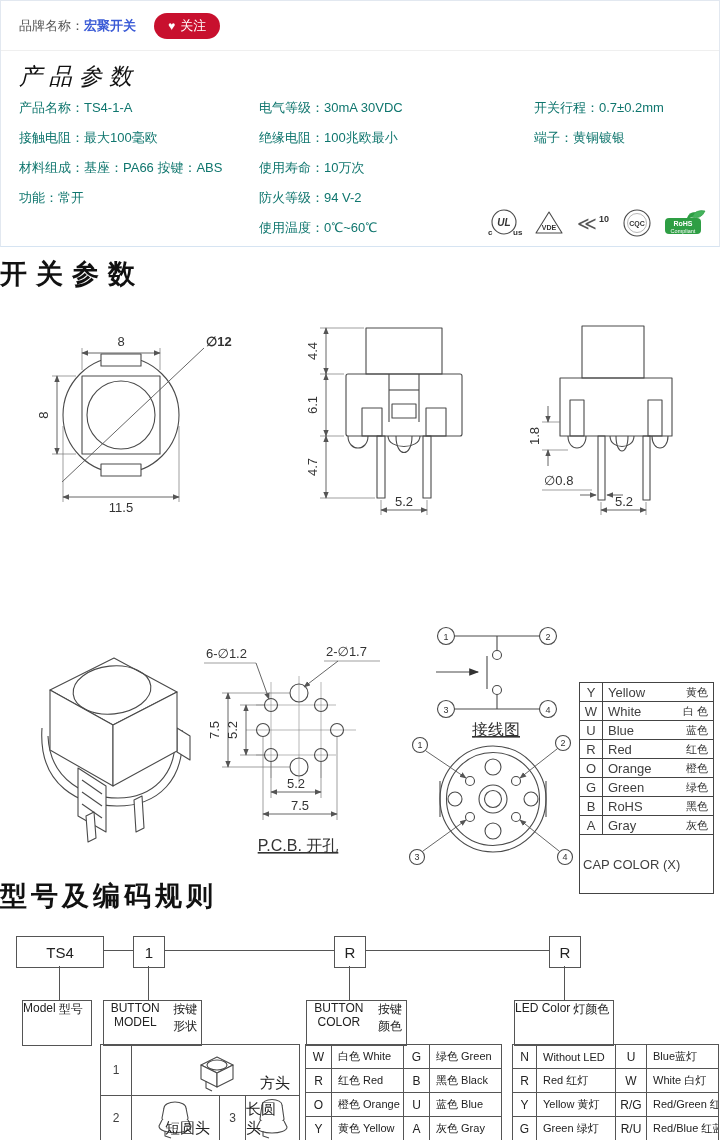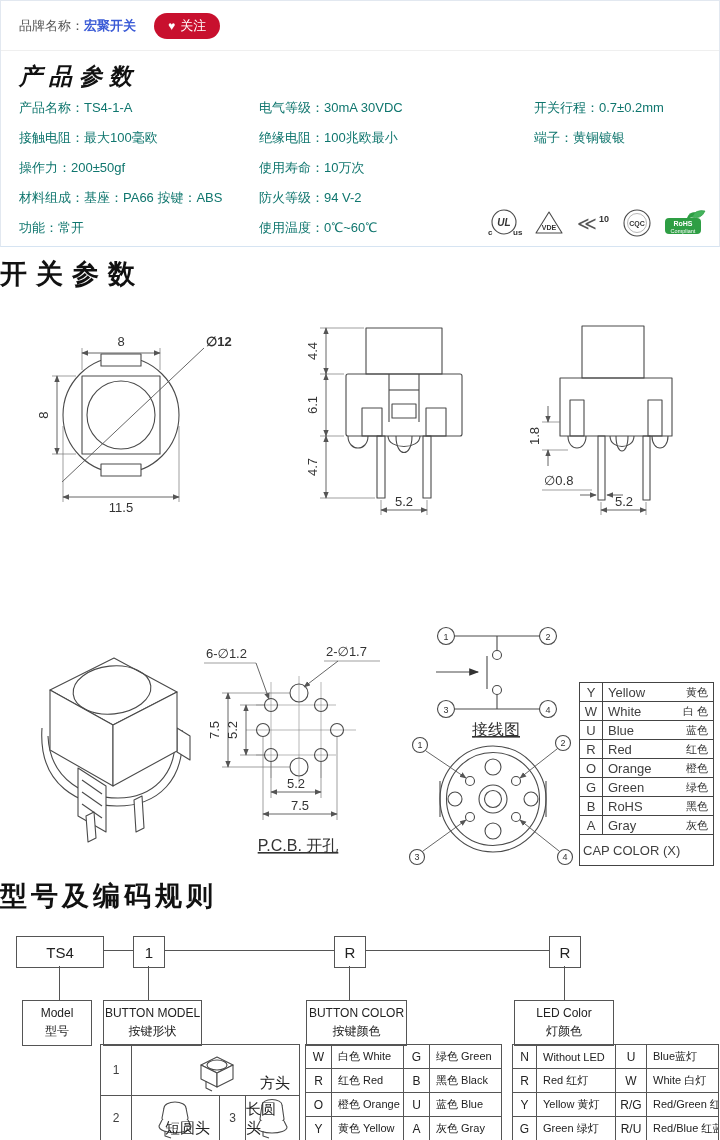--- a/index.html
+++ b/index.html
@@ -8,21 +8,21 @@
   .abs{position:absolute}
 
   
   .top-panel{left:0;top:0;width:718px;height:245px;border:1px solid #e2e8f0;border-bottom-color:#d6e4f2;background:#fff}
   .brand-row{height:49px;border-bottom:1px solid #efefef;display:flex;align-items:center;padding-left:18px}
   .brand-label{font-size:13px;color:#555}
   .brand-link{font-size:13px;font-weight:bold;color:#3b5bd6;cursor:pointer}
   .follow-btn{margin-left:18px;display:inline-flex;align-items:center;gap:5px;background:#c8102e;color:#fff;
               border:none;border-radius:15px;height:26px;padding:0 14px;font-size:13px;cursor:pointer}
   .follow-heart{font-size:12px;line-height:1}
-  .panel-title{left:18px;top:60px;font-family:"DejaVu Serif",serif;font-style:italic;font-weight:bold;
+  .panel-title{left:18px;top:60px;font-family:"DejaVu Serif",serif;font-style:italic;font-weight:normal;
                font-size:23px;letter-spacing:7px;color:#111}
   .spec-col{top:92px;font-size:13px;color:#0f766e}
   .spec-col div{height:30px;line-height:30px;white-space:nowrap}
   .certs{left:450px;top:204px;width:256px;height:36px;display:flex;align-items:center;justify-content:flex-end;gap:11px}
 
   
   .sec-head{left:0;width:720px;text-align:left;font-size:27px;font-weight:bold;color:#111;letter-spacing:9px}
 
   
   svg{overflow:visible}
@@ -35,29 +35,29 @@
   .cap-txt{font-size:16px;text-decoration:underline}
 
   
   .cap-table{left:579px;top:682px;border-collapse:collapse}
   .cap-table td{border:1px solid #444;height:18px;padding:0}
   .cap-code{width:22px;text-align:center;font-size:13px}
   .cap-name{width:110px}
   .cap-name .in{display:flex;justify-content:space-between;align-items:center;padding:0 5px}
   .cap-en{font-size:13px}
   .cap-cn{font-size:11px;color:#333}
-  .cap-foot{font-size:13px;padding:6px 3px !important;height:20px}
+  .cap-foot{font-size:13px;padding:20px 3px !important;height:20px}
 
   
   .hline{background:#555;height:1px}
   .vline{background:#555;width:1px}
   .code-box{border:1px solid #555;background:#fff;text-align:center;font-size:15px;color:#222;
             display:flex;align-items:center;justify-content:center}
-  .label-box{border:1px solid #555;background:#fff;text-align:center;display:flex;flex-direction:column;
-             justify-content:center;gap:3px}
+  .label-box{border:1px solid #555;background:#fff;text-align:center;display:flex;flex-direction:row;
+             gap:3px}
   .label-en{font-size:12px;color:#222}
   .label-cn{font-size:12px;color:#222}
 
   .bm-table{left:100px;top:1044px;width:200px;border:1px solid #555;box-sizing:border-box}
   .bm-row{display:flex}
   .bm-row + .bm-row{border-top:1px solid #555}
   .bm-cell{border-left:1px solid #555;box-sizing:border-box;position:relative;
            display:flex;align-items:center;justify-content:center}
   .bm-cell:first-child{border-left:none}
   .bm-num{font-size:12px}
@@ -78,21 +78,20 @@
       <span class="follow-heart">♥</span>
       <span>关注</span>
     </button>
   </div>
 
   <div class="abs panel-title">产品参数</div>
 
   <div class="abs spec-col" style="left:18px">
     <div>产品名称：TS4-1-A</div>
     <div>接触电阻：最大100毫欧</div>
-    <div>操作力：200±50gf</div>
     <div>材料组成：基座：PA66  按键：ABS</div>
     <div>功能：常开</div>
   </div>
   <div class="abs spec-col" style="left:258px">
     <div>电气等级：30mA  30VDC</div>
     <div>绝缘电阻：100兆欧最小</div>
     <div>使用寿命：10万次</div>
     <div>防火等级：94 V-2</div>
     <div>使用温度：0℃~60℃</div>
   </div>

